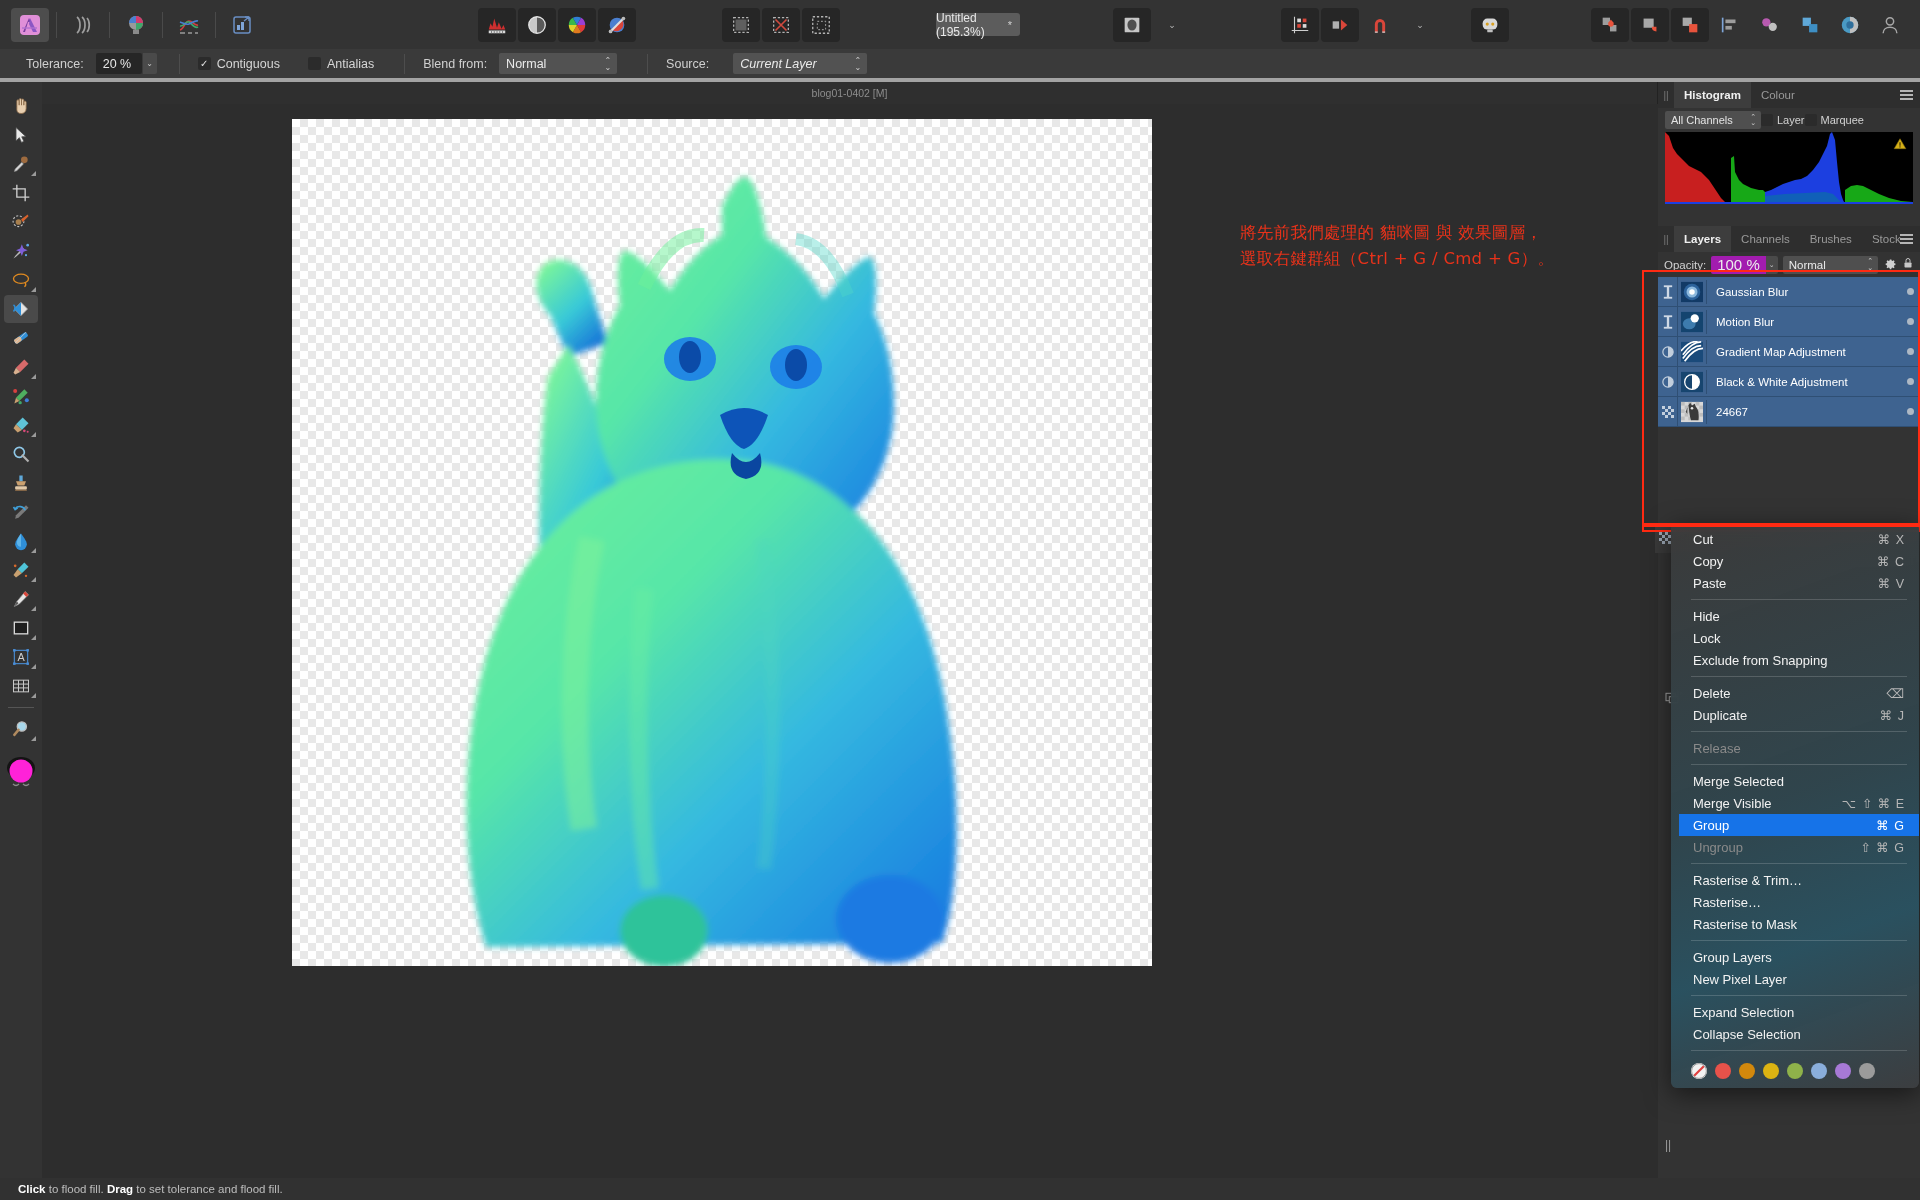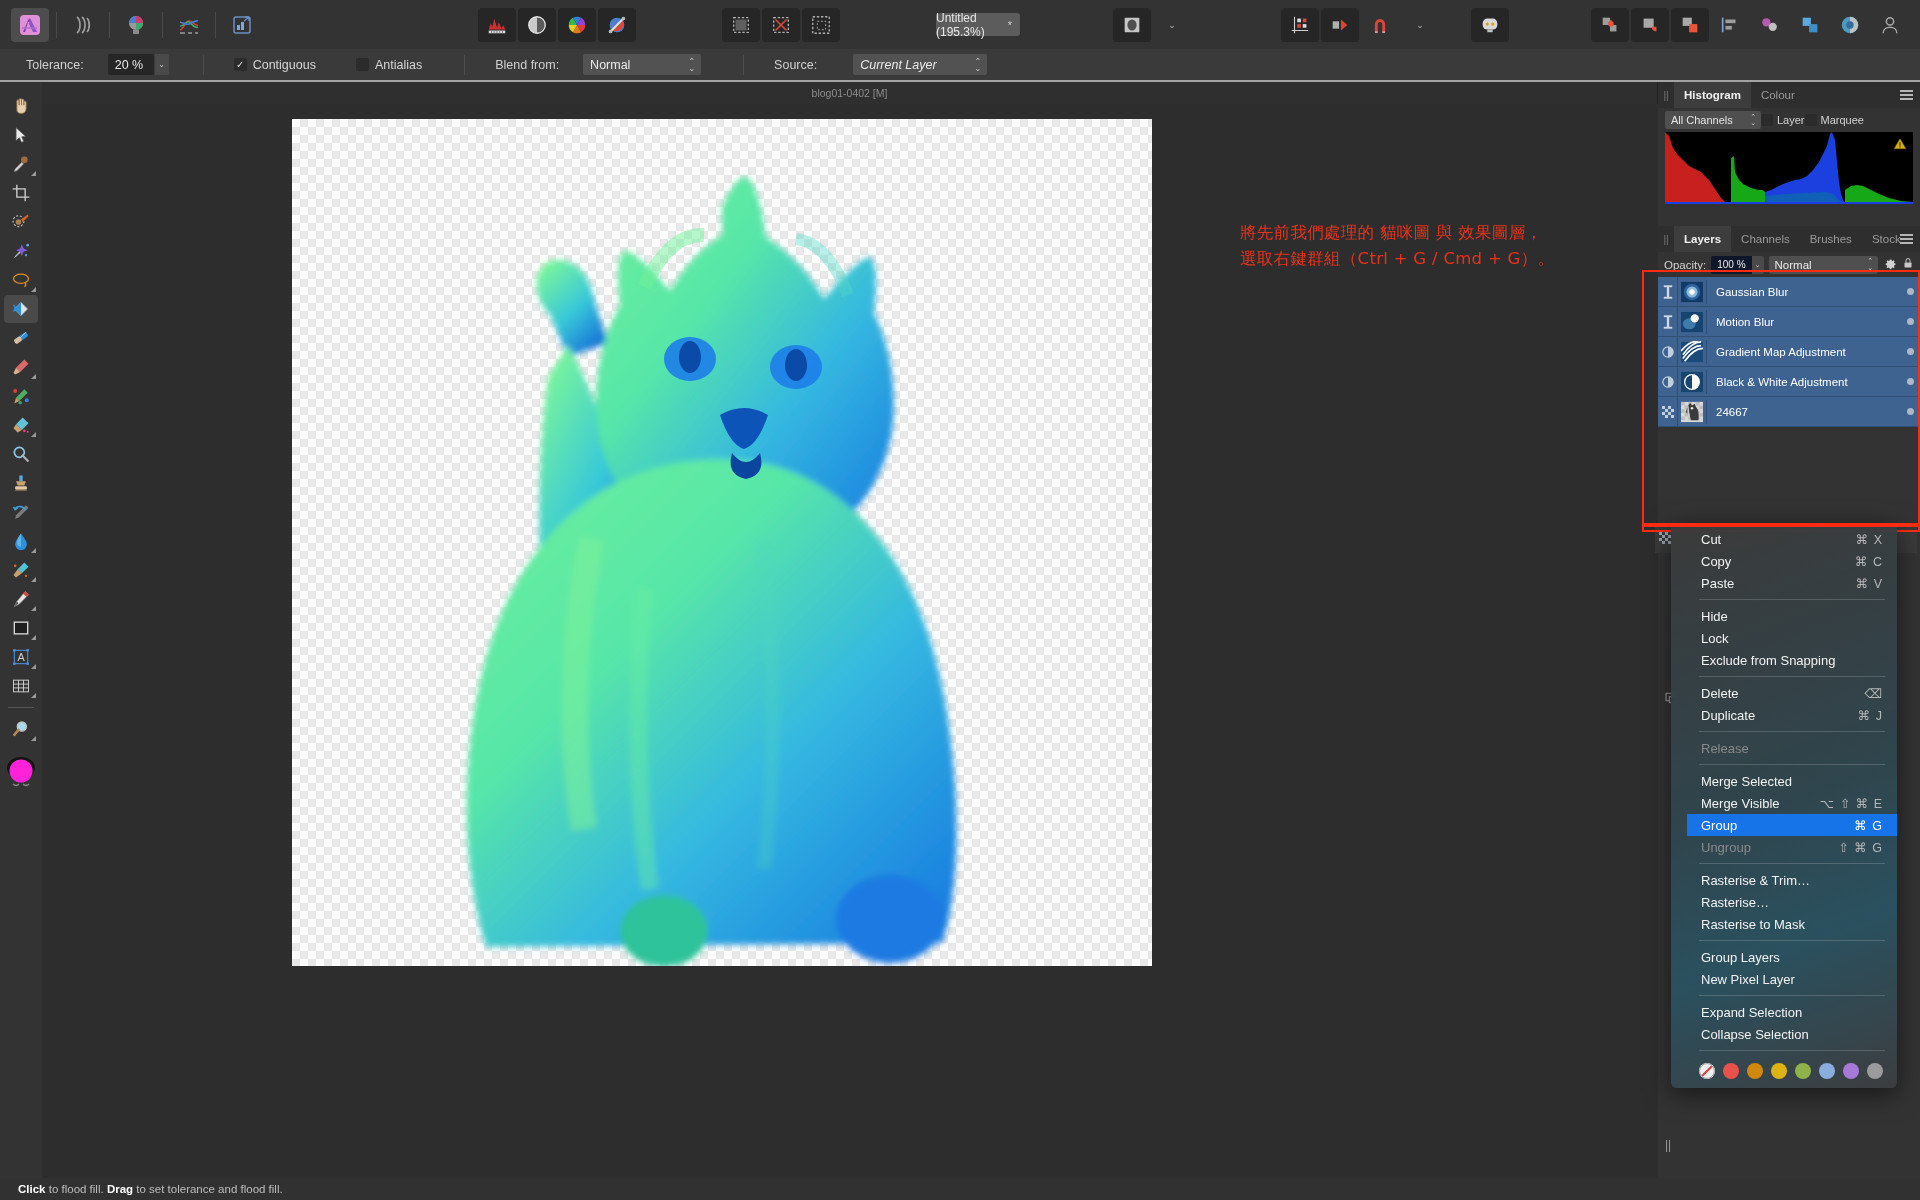--- a/index.html
+++ b/index.html
@@ -34,23 +34,23 @@
     display: flex; align-items: center; justify-content: center;
     color: #e8e8e8; font-size: 12px; position: relative;
   }
   .doc-pill .star { position: absolute; right: 8px; color: #cfcfcf; font-size: 11px; }
 
   .chev { color: #b9b9b9; font-size: 9px; }
 
   
   .optbar {
     position: absolute; top: 49px; left: 0; width: 1920px; height: 33px;
-    background: #3a3a3a; border-bottom: 2px solid #a3a3a3;
+    background: #3a3a3a; border-bottom: 4px solid #a3a3a3;
     display: flex; align-items: center; padding-left: 26px;
-    color: #d6d6d6; font-size: 12.5px; gap: 16px;
+    color: #d6d6d6; font-size: 12.5px; gap: 4px;
   }
   .opt-label { color: #d0d0d0; font-size: 12.5px; }
   .field {
     background: #262626; color: #e6e6e6; font-size: 12.5px;
     height: 21px; border-radius: 2px; display: flex; align-items: center;
     padding: 0 7px;
   }
   .stepper {
     width: 14px; height: 21px; background: #4a4a4a; border-radius: 0 2px 2px 0;
     display: flex; align-items: center; justify-content: center;
@@ -173,21 +173,21 @@
     position: absolute; left: 0; right: 0; top: 144px; bottom: 0;
     background: #333333;
   }
   .lp-tabs { height: 26px; background: #2e2e2e; display: flex; position: relative; }
   .lp-opts {
     height: 25px; display: flex; align-items: center; gap: 5px;
     padding: 0 6px; background: #333;
   }
   .op-label { color: #d2d2d2; font-size: 11.5px; }
   .op-val {
-    background: #0f172a; color: #ececec; font-size: 10px;
+    background: #a21caf; color: #ececec; font-size: 15px;
     height: 18px; display: flex; align-items: center; padding: 0 6px; border-radius: 2px 0 0 2px;
   }
   .op-step { width: 12px; height: 18px; background: #4a4a4a; display: flex; align-items: center; justify-content: center; color: #c9c9c9; font-size: 7px; border-radius: 0 2px 2px 0; }
   .op-blend {
     flex: 1; background: #4f4f4f; color: #eaeaea; font-size: 11.5px;
     height: 18px; display: flex; align-items: center; padding: 0 6px; border-radius: 2px;
     position: relative;
   }
   .op-blend .updown { position: absolute; right: 5px; font-size: 7px; color: #d4d4d4; line-height: 0.9; text-align: center; }
 
@@ -209,26 +209,26 @@
   .lr-name { flex: 1; color: #ffffff; font-size: 11.5px; padding-left: 6px; }
   .lr-vis { width: 20px; display: flex; align-items: center; justify-content: center; }
   .lr-vis b { display: block; width: 7px; height: 7px; border-radius: 50%; background: #aeb8c4; }
 
   .sel-outline {
     position: absolute; border: 2px solid #ff2a12; pointer-events: none;
   }
 
   
   .ctxmenu {
-    position: absolute; left: 1671px; top: 523px; width: 226px;
+    position: absolute; left: 1671px; top: 523px; width: 248px;
     background: rgba(59,59,59,0.93);
     backdrop-filter: blur(10px);
     border-radius: 6px;
     box-shadow: 0 6px 26px rgba(0,0,0,0.55);
-    padding: 5px 0 0 16px;
+    padding: 5px 0 0 8px;
     overflow: hidden;
   }
   .ctx-item {
     height: 22px; display: flex; align-items: center;
     padding: 0 14px; color: #f2f2f2; font-size: 13px;
   }
   .ctx-item.disabled { color: #8a8a8a; }
   .ctx-item.hl { background: #1673e8; color: #fff; }
   .ctx-item .sc { margin-left: auto; color: #b6b6b6; font-size: 12.5px; letter-spacing: 1px; }
   .ctx-item.hl .sc { color: #fff; }

